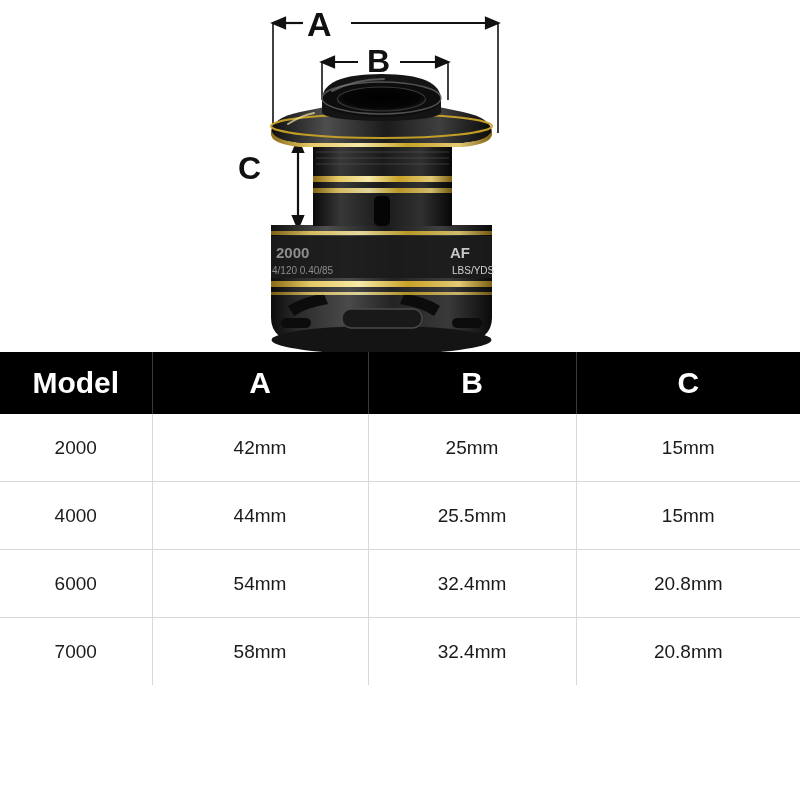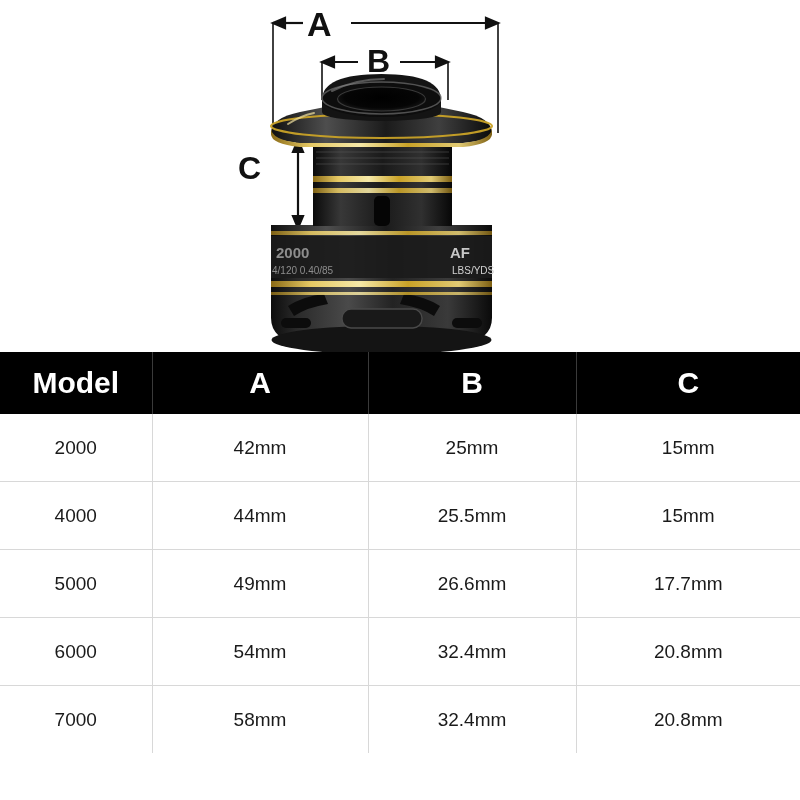--- a/index.html
+++ b/index.html
@@ -232,26 +232,20 @@
         <td>25mm</td>
         <td>15mm</td>
       </tr>
       <tr>
         <td>4000</td>
         <td>44mm</td>
         <td>25.5mm</td>
         <td>15mm</td>
       </tr>
       <tr>
-        <td>5000</td>
-        <td>49mm</td>
-        <td>26.6mm</td>
-        <td>17.7mm</td>
-      </tr>
-      <tr>
         <td>6000</td>
         <td>54mm</td>
         <td>32.4mm</td>
         <td>20.8mm</td>
       </tr>
       <tr>
         <td>7000</td>
         <td>58mm</td>
         <td>32.4mm</td>
         <td>20.8mm</td>

